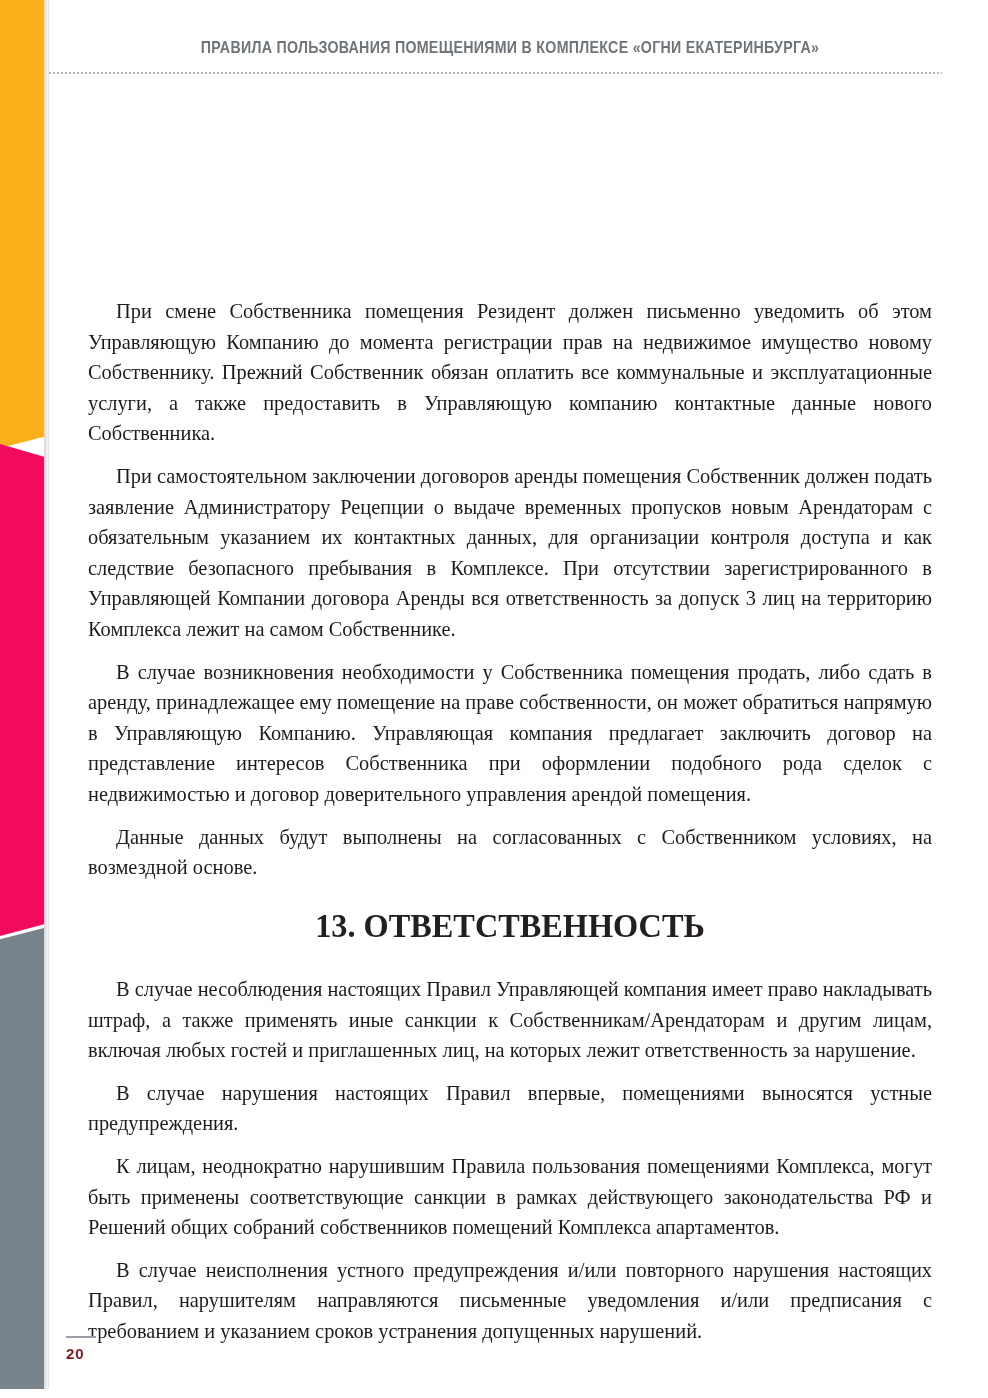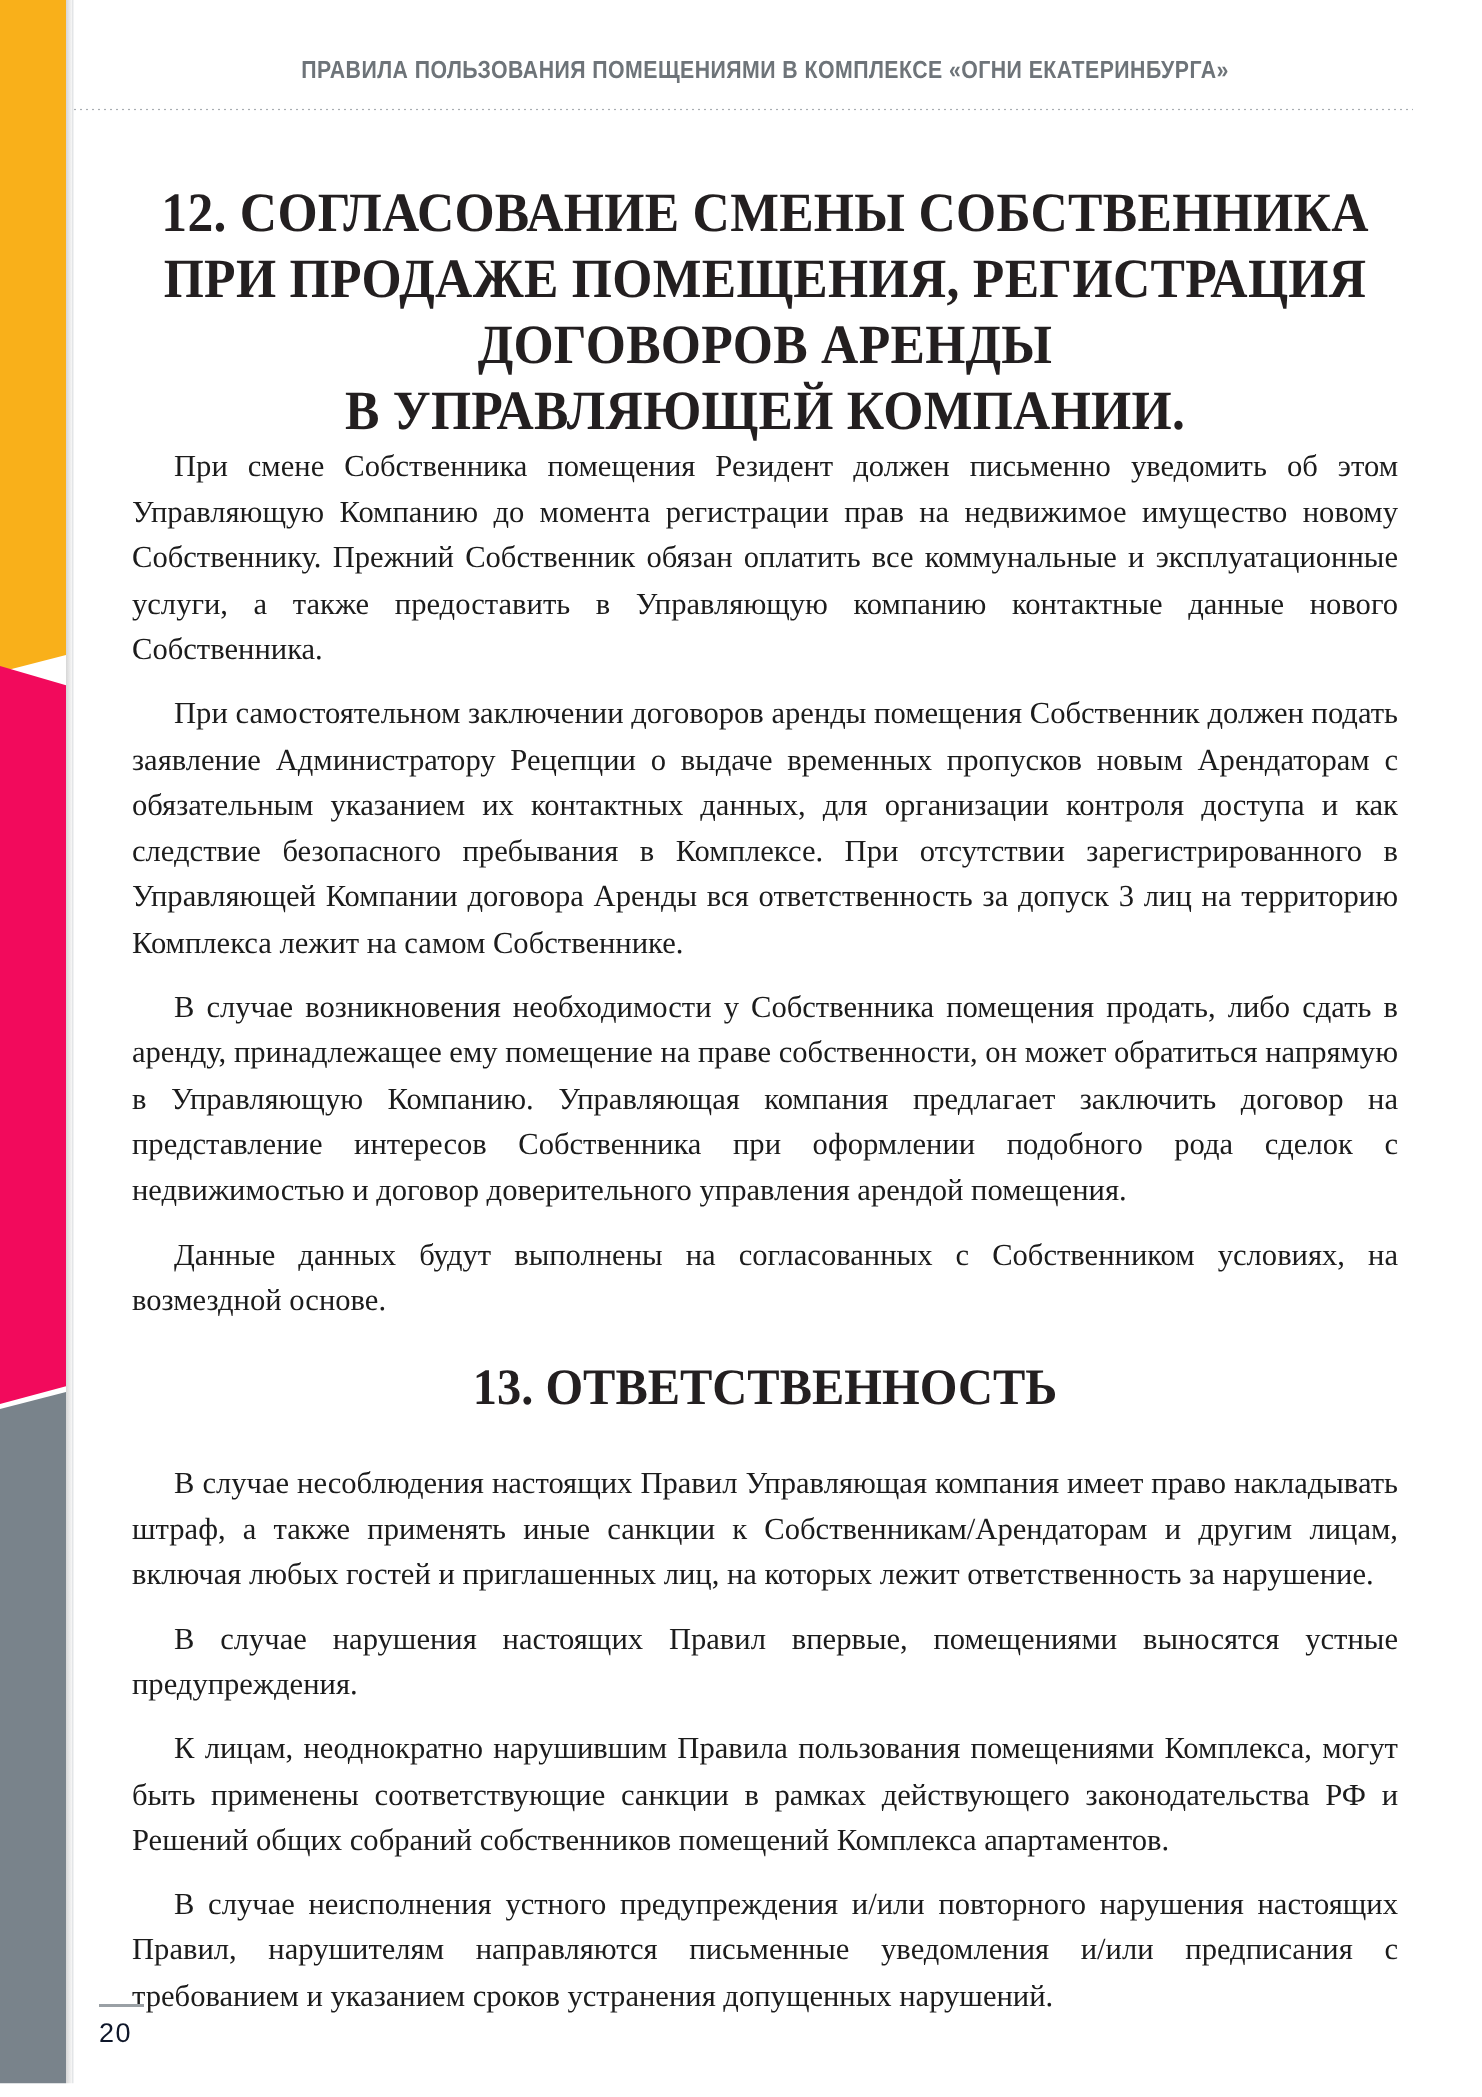--- a/index.html
+++ b/index.html
@@ -152,58 +152,53 @@
     width: 140px;
   }
   .folio-rule {
     width: 30px;
     height: 2px;
     background: #9aa0a5;
     margin-bottom: 7px;
   }
   .folio-num {
     font-family: "Liberation Sans", "DejaVu Sans", sans-serif;
-    font-size: 18px;
-    color: #0f172a;
+    font-size: 15px;
+    color: #7f1d1d;
     letter-spacing: 1px;
+    font-weight: bold;
   }
 </style>
 </head>
 <body>
 
 <div id="page">
 
   <div class="edge-strip">
     <div class="edge-block edge-orange"></div>
     <div class="edge-block edge-pink"></div>
     <div class="edge-block edge-gray"></div>
     <div class="edge-shadow"></div>
   </div>
   <div class="edge-rule"></div>
 
   <div class="running-head">ПРАВИЛА ПОЛЬЗОВАНИЯ ПОМЕЩЕНИЯМИ В КОМПЛЕКСЕ «ОГНИ ЕКАТЕРИНБУРГА»</div>
   <div class="head-rule"></div>
 
-  <h1 class="doc-title">
-    <span class="tl">12. СОГЛАСОВАНИЕ СМЕНЫ СОБСТВЕННИКА</span>
-    <span class="tl">ПРИ ПРОДАЖЕ ПОМЕЩЕНИЯ,  РЕГИСТРАЦИЯ</span>
-    <span class="tl">ДОГОВОРОВ АРЕНДЫ</span>
-    <span class="tl">В УПРАВЛЯЮЩЕЙ КОМПАНИИ.</span>
-  </h1>
 
   <div class="body-block" id="block-top">
     <p>При смене Собственника помещения Резидент должен письменно уведомить об этом Управляющую Компанию до момента регистрации прав на недвижимое имущество новому Собственнику. Прежний Собственник обязан оплатить все коммунальные и эксплуатационные услуги, а также предоставить в Управляющую компанию контактные данные нового Собственника.</p>
     <p>При самостоятельном заключении договоров аренды помещения Собственник должен  подать заявление Администратору Рецепции о выдаче временных пропусков новым Арендаторам с обязательным указанием их контактных данных, для организации контроля доступа  и как следствие безопасного пребывания в Комплексе. При отсутствии зарегистрированного в Управляющей Компании договора Аренды вся ответственность за допуск 3 лиц на территорию Комплекса лежит на самом Собственнике.</p>
     <p>В случае возникновения необходимости у Собственника помещения продать, либо сдать в аренду, принадлежащее ему помещение на праве собственности, он может обратиться напрямую в Управляющую Компанию. Управляющая компания предлагает заключить договор на  представление  интересов Собственника при оформлении подобного рода сделок с недвижимостью и  договор доверительного управления арендой помещения.</p>
     <p>Данные данных будут выполнены на согласованных с Собственником условиях, на возмездной основе.</p>
   </div>
 
   <div class="body-block" id="block-bottom">
     <h2 class="section-head">13. ОТВЕТСТВЕННОСТЬ</h2>
-    <p>В случае несоблюдения настоящих Правил Управляющая компания имеет право накладывать штраф, а также применять иные санкции к Собственникам/Арендаторам и другим лицам, включая любых гостей и приглашенных лиц, на которых лежит ответственность за нарушение.</p>
+    <p>В случае несоблюдения настоящих Правил Управляющей компания имеет право накладывать штраф, а также применять иные санкции к Собственникам/Арендаторам и другим лицам, включая любых гостей и приглашенных лиц, на которых лежит ответственность за нарушение.</p>
     <p>В случае нарушения настоящих Правил впервые, помещениями выносятся устные предупреждения.</p>
     <p>К лицам, неоднократно нарушившим Правила пользования помещениями Комплекса, могут быть применены соответствующие санкции в рамках действующего законодательства РФ и Решений общих собраний собственников помещений Комплекса апартаментов.</p>
     <p>В случае неисполнения устного предупреждения и/или повторного нарушения настоящих Правил, нарушителям направляются письменные уведомления и/или предписания с требованием и указанием сроков устранения допущенных нарушений.</p>
   </div>
 
   <div class="folio">
     <div class="folio-rule"></div>
     <div class="folio-num">20</div>
   </div>
 

